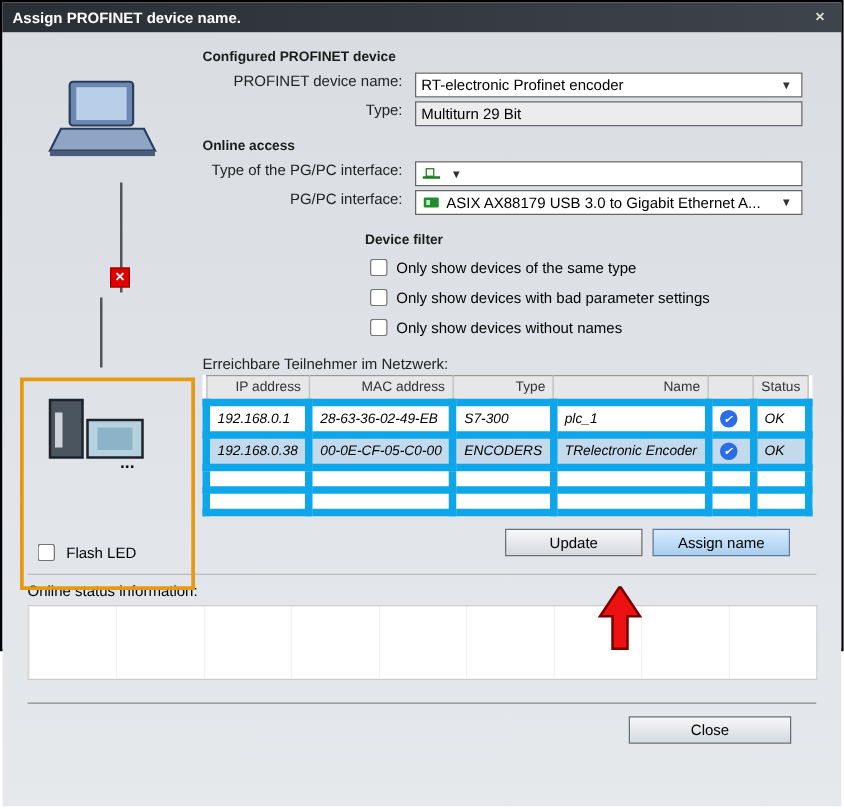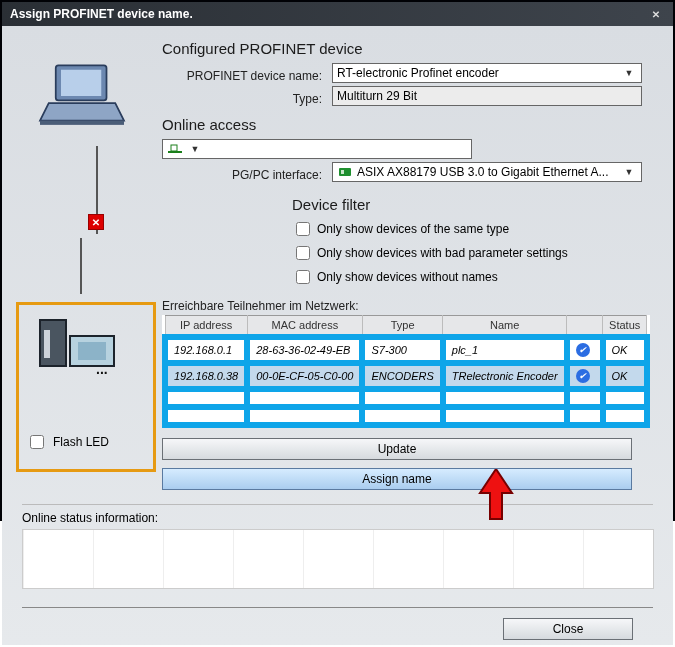--- a/index.html
+++ b/index.html
@@ -36,24 +36,24 @@
   .plc-block { position:absolute; left:28px; top:280px; }
   .vline2 { width:2px; height:56px; background:#555;
     position:absolute; left:78px; top:212px; }
 
   .flash { display:flex; align-items:center; gap:6px;
     position:absolute; left:24px; top:406px; }
   .flash input { width:14px; height:14px; }
 
   .right-col { margin-left:140px; }
 
-  .sec-title { font-size:15px; font-weight:normal; color:#1b1b1b;
+  .sec-title { font-size:11px; font-weight:bold; color:#1b1b1b;
     margin:0 0 6px 0; }
 
-  .row { display:flex; align-items:flex-end; margin:3px 0; }
+  .row { display:flex; align-items:flex-start; margin:3px 0; }
   .row .lbl { width:170px; text-align:right; padding-right:10px;
     color:#222; }
   .row .field { flex:1; }
 
   .dropdown { display:flex; align-items:center; background:#fff;
     border:1px solid #666; height:20px; width:310px; padding:0 4px;
     position:relative; }
   .dropdown .dropdown-text { flex:1; white-space:nowrap; overflow:hidden;
     text-overflow:ellipsis; }
   .dropdown .chev { width:16px; text-align:center; font-size:9px;
@@ -64,39 +64,39 @@
 
   .filter-sec { margin-left:130px; margin-top:14px; }
   .filter-sec .ck { display:flex; align-items:center; gap:4px;
     margin:4px 0; }
   .filter-sec .ck input { width:14px; height:14px; }
 
   .tbl-wrap { margin-top:12px; }
   .tbl-caption { font-size:12px; color:#222; margin-bottom:2px; }
   table.dev { width:470px; border-collapse:collapse; background:#fff;
     border:1px solid #999; font-size:11px; }
-  table.dev th { background:#e6e7e9; text-align:center; padding:3px 6px;
+  table.dev th { background:#e6e7e9; text-align:right; padding:3px 6px;
     border:1px solid #bcbcbc; font-weight:normal; color:#333;
     border-top:1px solid #999; }
   table.dev td { padding:3px 6px; border:6px solid #0ea5e9; height:18px;
     white-space:nowrap;font-style:italic; }
   table.dev tr.rsel td { background:#c3d9ec; }
   table.dev tr.empty td { height:18px; }
 
   .ok-badge { width:14px; height:14px; border-radius:50%;
     background:#2b6de2; color:#fff; font-size:9px; display:inline-flex;
     align-items:center; justify-content:center; margin-right:4px;
     vertical-align:middle; }
 
   
   .arrow { position:absolute; left:476px; top:443px; pointer-events:none;
     z-index:20; }
 
   .btn-row { display:flex; justify-content:flex-end; gap:8px;
-    margin-top:10px; width:632px;flex-direction:column; }
+    margin-top:10px; width:632px; }
   .btn { height:22px; min-width:110px; border:1px solid #6b7076;
     background:linear-gradient(to bottom,#f6f7f9,#d6dade);
     font-size:12px; cursor:pointer; padding:0 18px;
     display:inline-flex; align-items:center; justify-content:center; }
   .btn.primary { background:linear-gradient(to bottom,#d6ecff,#aacdef);
     border-color:#5a7aa0; }
 
   hr.sep { margin:14px 0 6px 0; border:none; border-top:1px solid #bbb; }
 
   .status-sec { }
@@ -166,20 +166,21 @@
         <div class="lbl">Type:</div>
         <div class="field">
           <div class="dropdown ro">
             <span class="dropdown-text">Multiturn 29 Bit</span>
           </div>
         </div>
       </div>
 
       <div class="sec-title" style="margin-top:10px">Online access</div>
       <div class="row">
+        <div class="lbl">Type of the PG/PC interface:</div>
         <div class="field">
           <div class="dropdown">
             <span class="icon">
               <svg width="14" height="12" viewBox="0 0 14 12">
                 <rect x="0" y="8" width="14" height="2" fill="#1a7f1a"></rect>
                 <rect x="3" y="2" width="6" height="6" fill="#fff" stroke="#1a7f1a"></rect>
               </svg>
             </span>
             <span class="chev">▼</span>
           </div>

